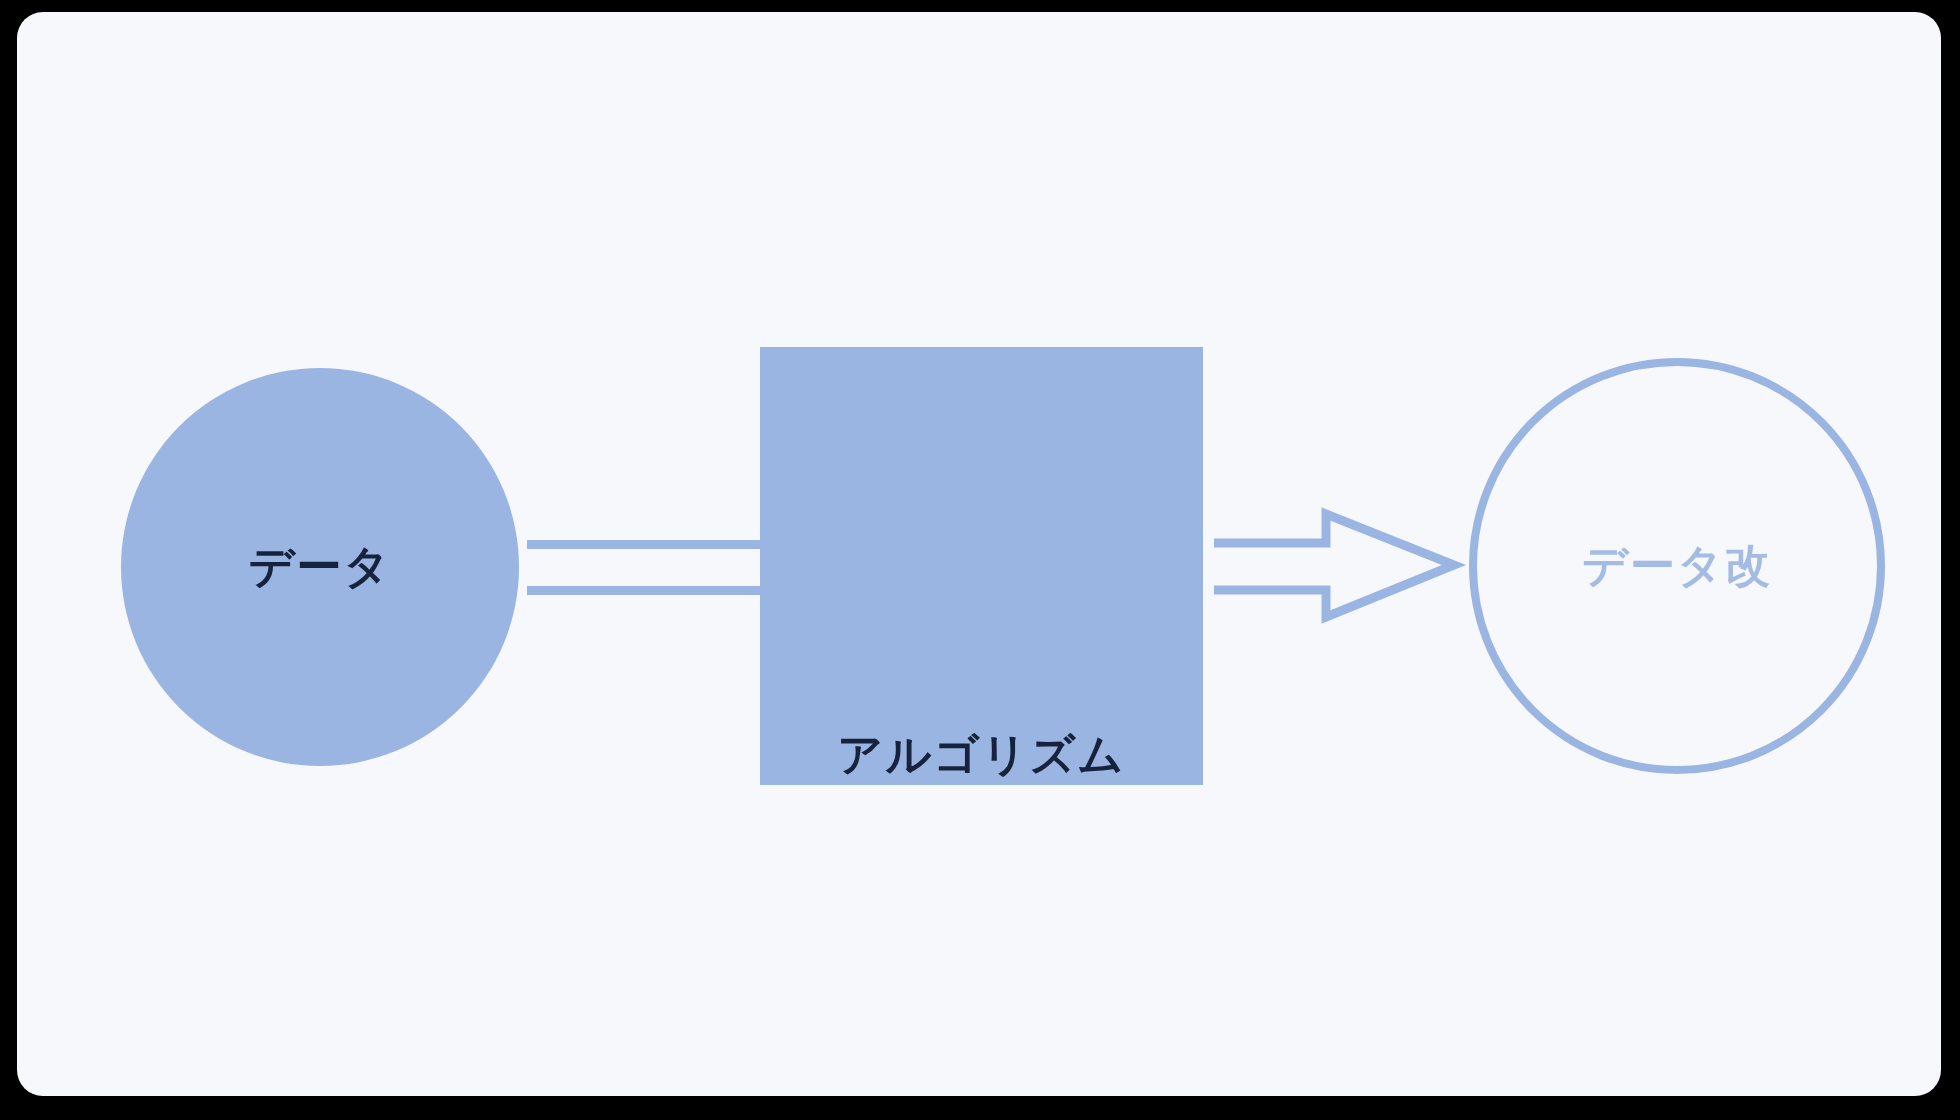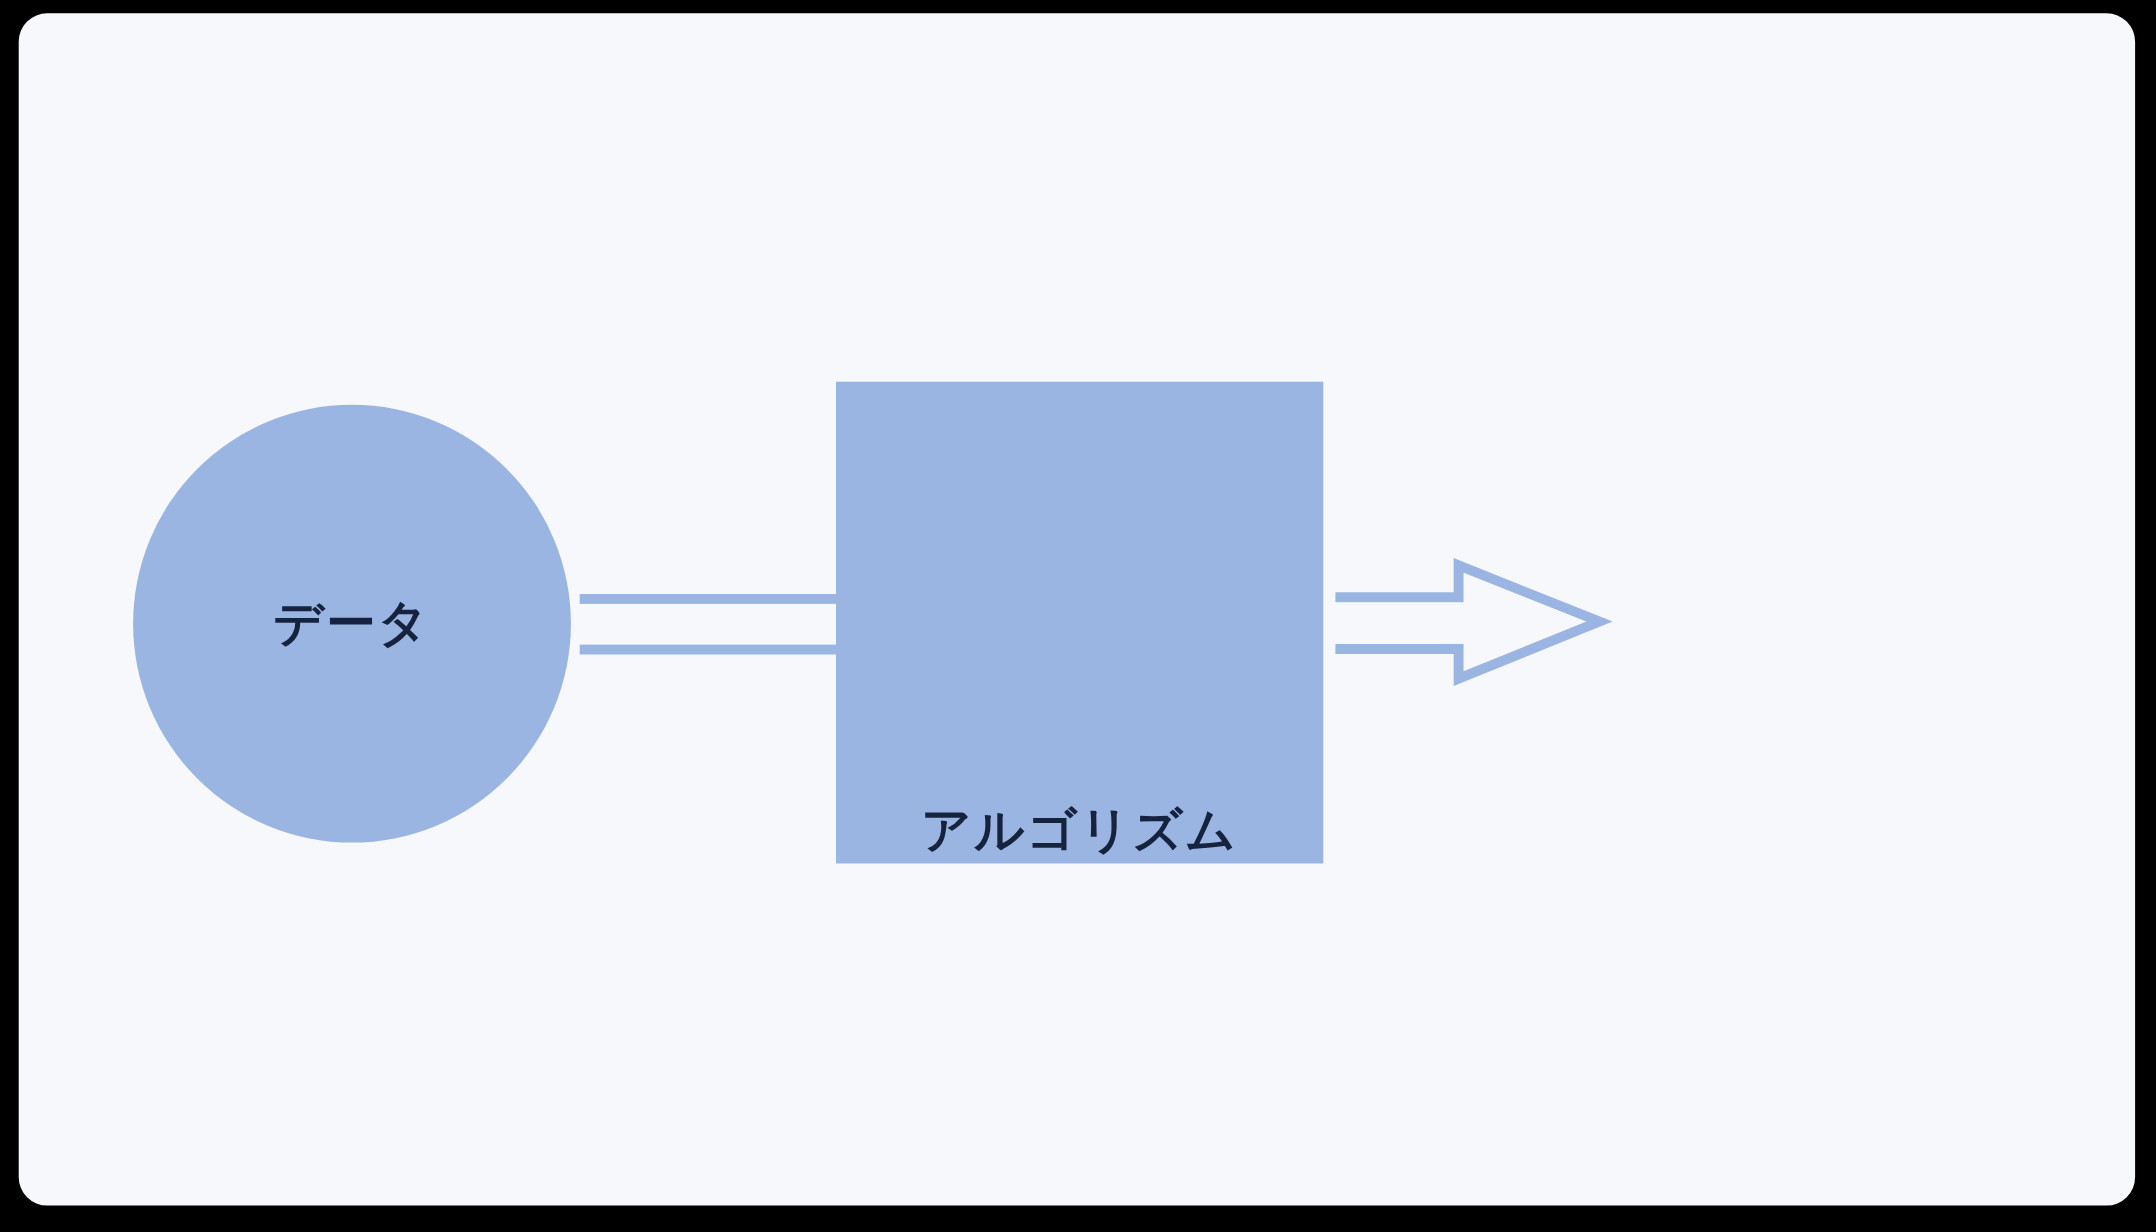--- a/index.html
+++ b/index.html
@@ -101,15 +101,18 @@
     <div class="dline bottom"></div>
 
     <div class="square-algorithm">
       <span class="node-label">アルゴリズム</span>
     </div>
 
     <svg class="arrow-svg" viewBox="0 0 262 138" aria-hidden="true">
       <polyline points="7,45 119,45 119,16 247,67 119,119 119,92 7,92"></polyline>
     </svg>
 
+    <div class="circle-data-kai">
+      <span class="node-label">データ改</span>
+    </div>
 
   </div>
 </div>
 
 </body></html>

